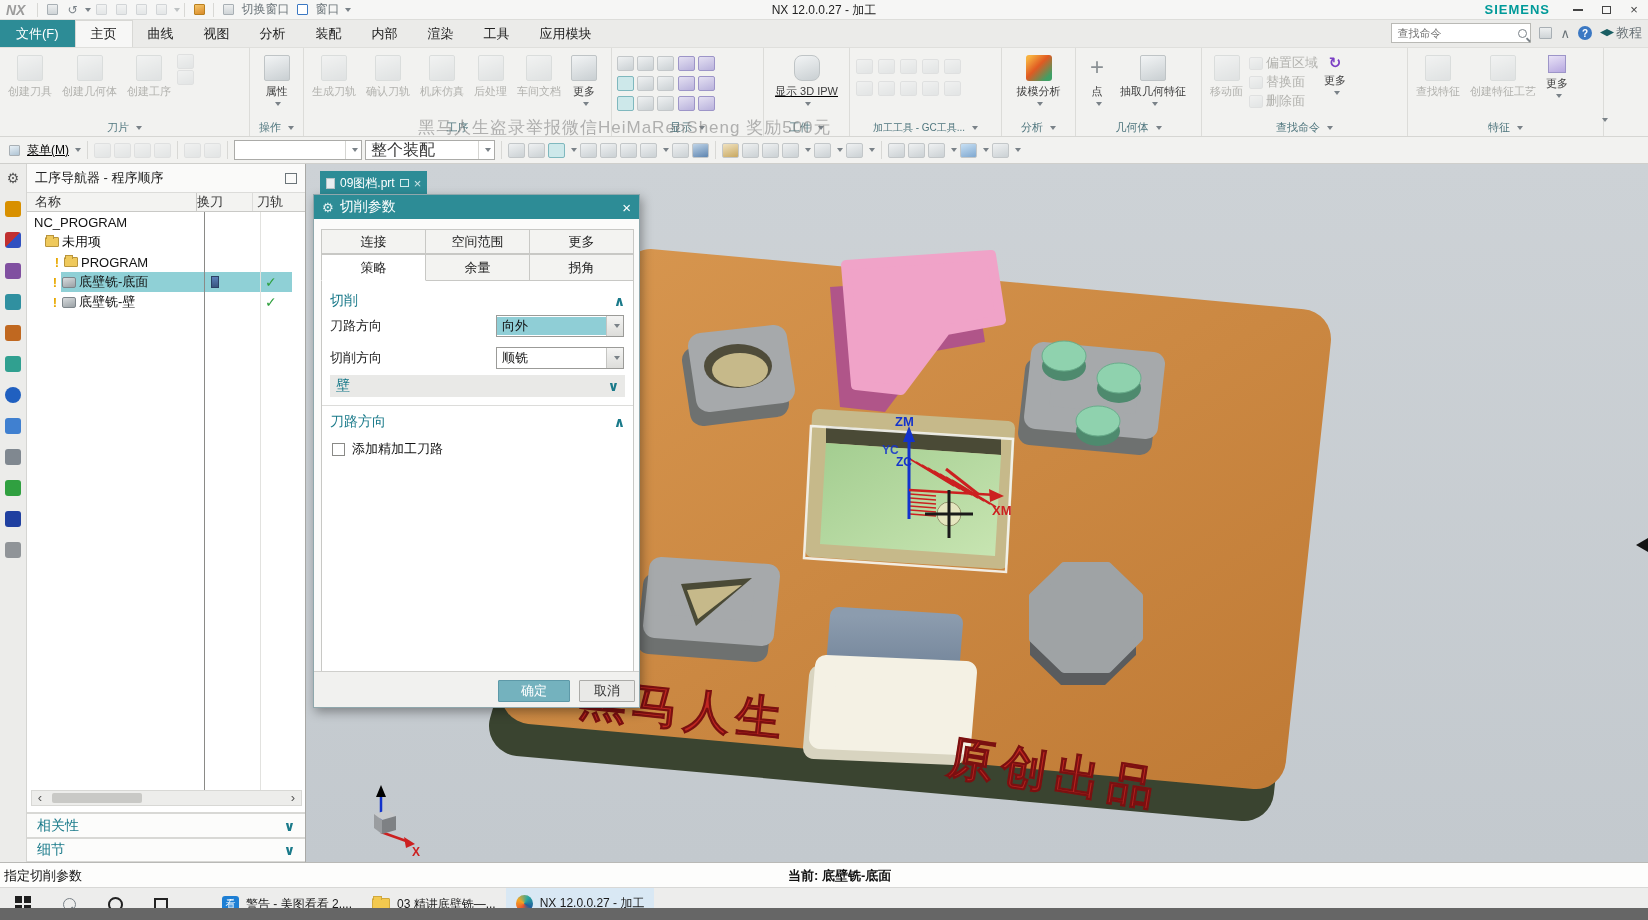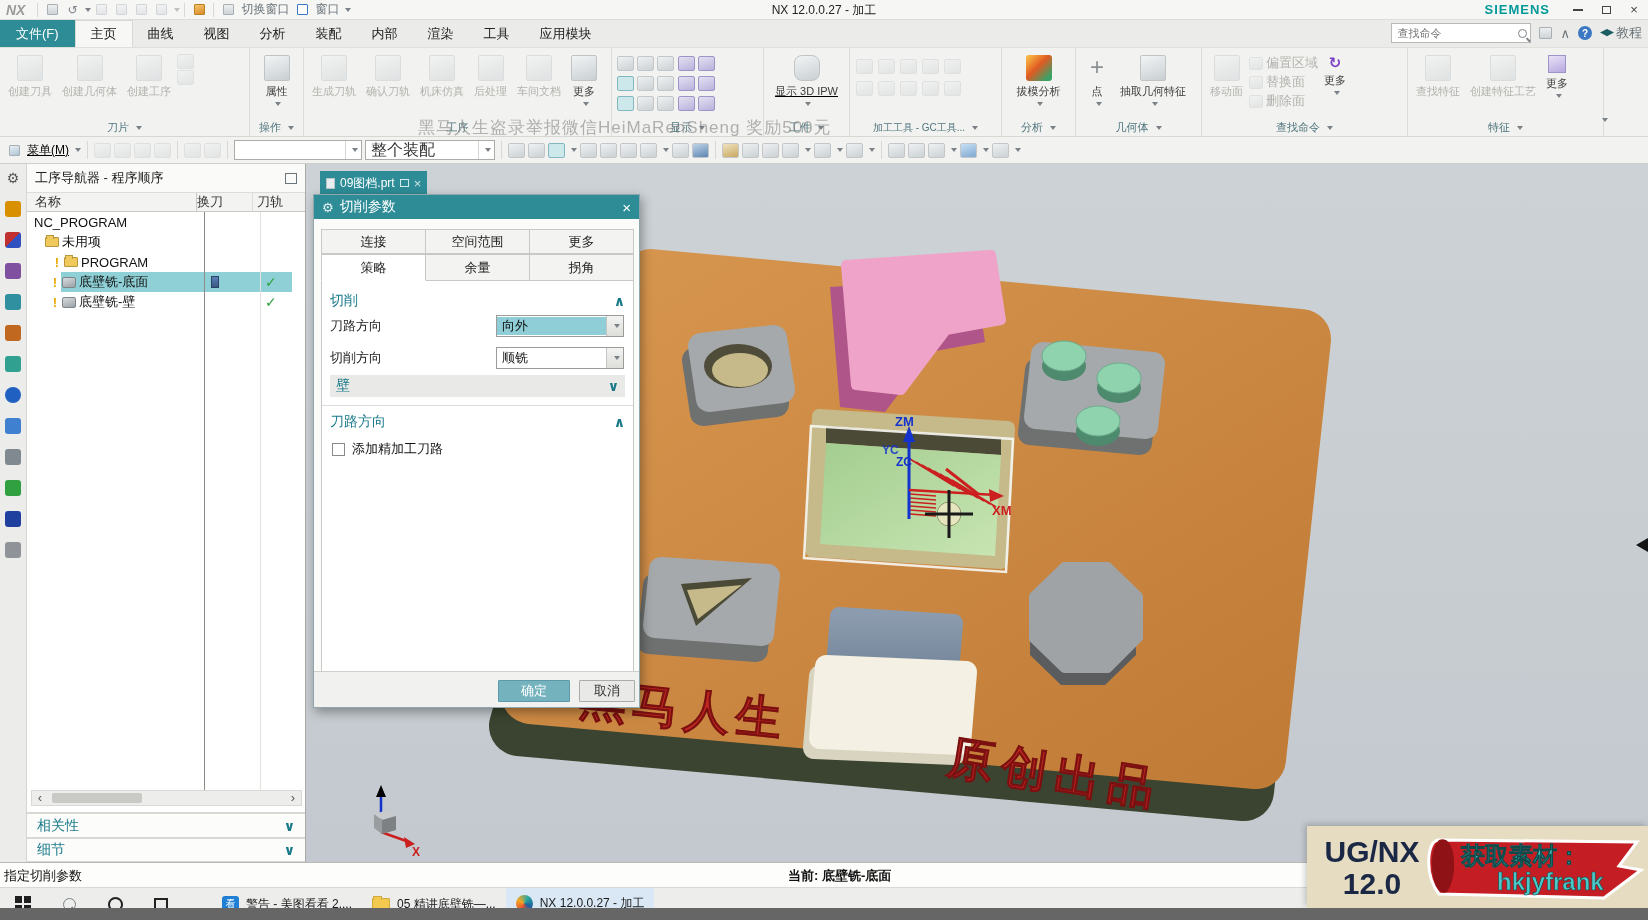--- a/index.html
+++ b/index.html
@@ -795,34 +795,22 @@
     <div class="tb-sys">
         <span class="taskview"></span>
       </div>
     <div style="width:28px;"></div>
     <div class="tapp">
       <span class="ticon16 meitu">看</span>
       <span class="tlabel">警告 - 美图看看 2....</span>
     </div>
     <div class="tapp">
       <span class="folder16"></span>
-      <span class="tlabel">05 精讲底壁铣—...</span>
+      <span class="tlabel">03 精讲底壁铣—...</span>
     </div>
     <div class="tapp active">
       <span class="ticon16 nxapp"></span>
       <span class="tlabel">NX 12.0.0.27 - 加工</span>
     </div>
   </div>
 
-  <div id="banner">
-    <div class="bn-prod">
-      <div>UG/NX</div>
-      <div>12.0</div>
-    </div>
-    <svg width="230" height="82" style="position:absolute;left:112px;top:0;">
-      <path d="M20,14 Q12,14 10,30 Q8,52 20,68 L185,72 L222,44 L200,40 L218,16 Z" fill="#C41E24" stroke="#FFFFFF" stroke-width="3"></path>
-      <path d="M20,14 Q30,10 34,26 Q38,50 28,66 Q18,70 14,50 Q10,26 20,14 Z" fill="#8F1216"></path>
-      <text x="42" y="38" font-size="24" font-weight="bold" fill="#4AC8C8" stroke="#0E4A4A" stroke-width="0.6">获取素材：</text>
-      <text x="78" y="64" font-size="24" font-weight="bold" fill="#4AC8C8" stroke="#0E4A4A" stroke-width="0.6">hkjyfrank</text>
-    </svg>
-  </div>
 
 </div>
 
 </body></html>

